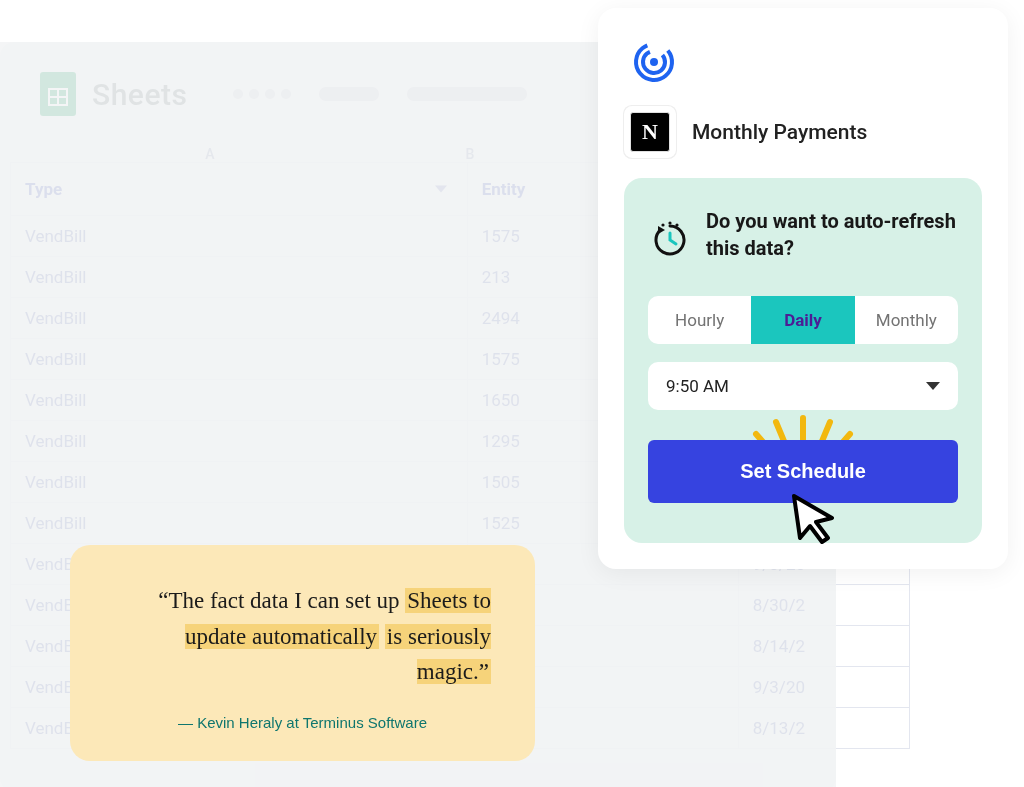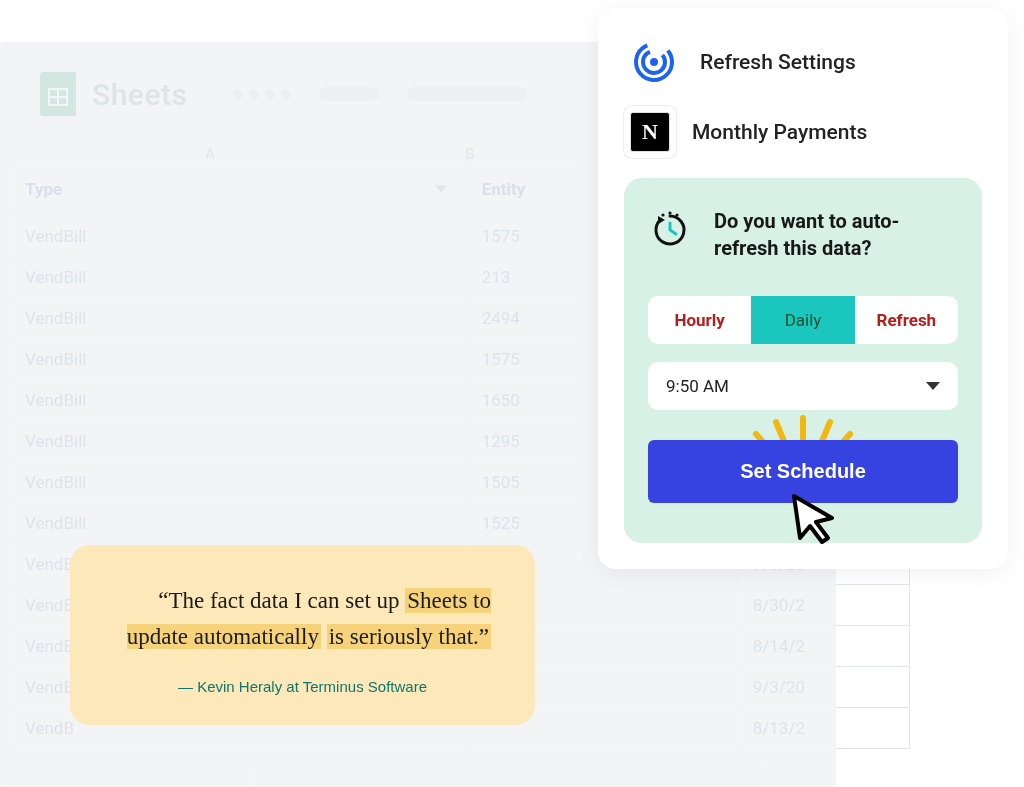--- a/index.html
+++ b/index.html
@@ -176,22 +176,22 @@
   }
 
   .refresh-card {
     background: #D7F1E7;
     border-radius: 18px;
     padding: 30px 24px 40px 24px;
     margin-top: 26px;
   }
   .refresh-q {
     display:flex;
-    align-items:flex-start;
-    gap: 22px;
+    align-items:flex-end;
+    gap: 14px;
     margin-bottom: 34px;
   }
   .refresh-q-text {
     font-size: 20px;
     font-weight: 700;
     color: #181818;
     line-height: 1.35;
   }
   .clock-icon { width:44px; height:44px; flex-shrink:0; }
 
@@ -200,28 +200,27 @@
     background:#fff;
     border-radius: 10px;
     overflow:hidden;
     margin-bottom: 18px;
   }
   .freq div {
     flex:1;
     text-align:center;
     padding: 14px 0;
     font-size: 17px;
-    color:#b91c1c;
+    color:#737373;
     cursor:pointer;
-    font-weight:bold;
   }
   .freq div.active {
     background: #1BC6BE;
-    color: #14532d;
-    font-weight: 400;
+    color: #4c1d95;
+    font-weight: 700;
   }
 
   .time-select {
     background:#fff;
     border-radius:10px;
     padding: 14px 18px;
     display:flex;
     align-items:center;
     justify-content:space-between;
     font-size:17px;
@@ -365,36 +364,35 @@
           <td class="c3">8/13/2</td>
         </tr>
       </tbody>
   </table>
 
   <div class="sheet-fade"></div>
 </div>
 
 <div class="quote-card">
   <div class="quote-text">
-    <span>“The fact data I can set up </span><span class="hl">Sheets to update automatically</span><span> </span><span class="hl">is seriously that.”</span>
+    <span>“The fact data I can set up </span><span class="hl">Sheets to update automatically</span><span> </span><span class="hl">is seriously magic.”</span>
   </div>
   <div class="quote-attr">— Kevin Heraly at Terminus Software</div>
 </div>
 
 <div class="panel">
 
   <div class="panel-row">
     <div class="coeff-icon">
       <svg viewBox="0 0 48 48" width="48" height="48">
         <circle cx="24" cy="24" r="18" fill="none" stroke="#1E63F0" stroke-width="4" stroke-dasharray="90 30" transform="rotate(-40 24 24)"></circle>
         <circle cx="24" cy="24" r="11" fill="none" stroke="#1E63F0" stroke-width="4" stroke-dasharray="55 30" transform="rotate(-40 24 24)"></circle>
         <circle cx="24" cy="24" r="4" fill="#1E63F0"></circle>
       </svg>
     </div>
-    <div class="label">Refresh Settings</div>
   </div>
 
   <div class="panel-row">
     <div class="n-logo">N</div>
     <div class="label">Monthly Payments</div>
   </div>
 
   <div class="refresh-card">
     <div class="refresh-q">
       <div class="clock-icon">
@@ -406,21 +404,21 @@
           <circle cx="15" cy="7" r="1.6" fill="#111"></circle>
           <path d="M22 15 L22 22 L28 26" fill="none" stroke="#1BC6BE" stroke-width="3" stroke-linecap="round"></path>
         </svg>
       </div>
       <div class="refresh-q-text">Do you want to auto-refresh this data?</div>
     </div>
 
     <div class="freq" id="freq">
         <div>Hourly</div>
         <div class="active">Daily</div>
-        <div>Refresh</div>
+        <div>Monthly</div>
       </div>
 
     <div class="time-select">
       <span>9:50 AM</span>
       <span class="time-caret"></span>
     </div>
 
     <div class="schedule-wrap">
       <svg class="burst" viewBox="0 0 110 40">
         <line x1="55" y1="4" x2="55" y2="30" stroke="#F2B80F" stroke-width="6" stroke-linecap="round"></line>

